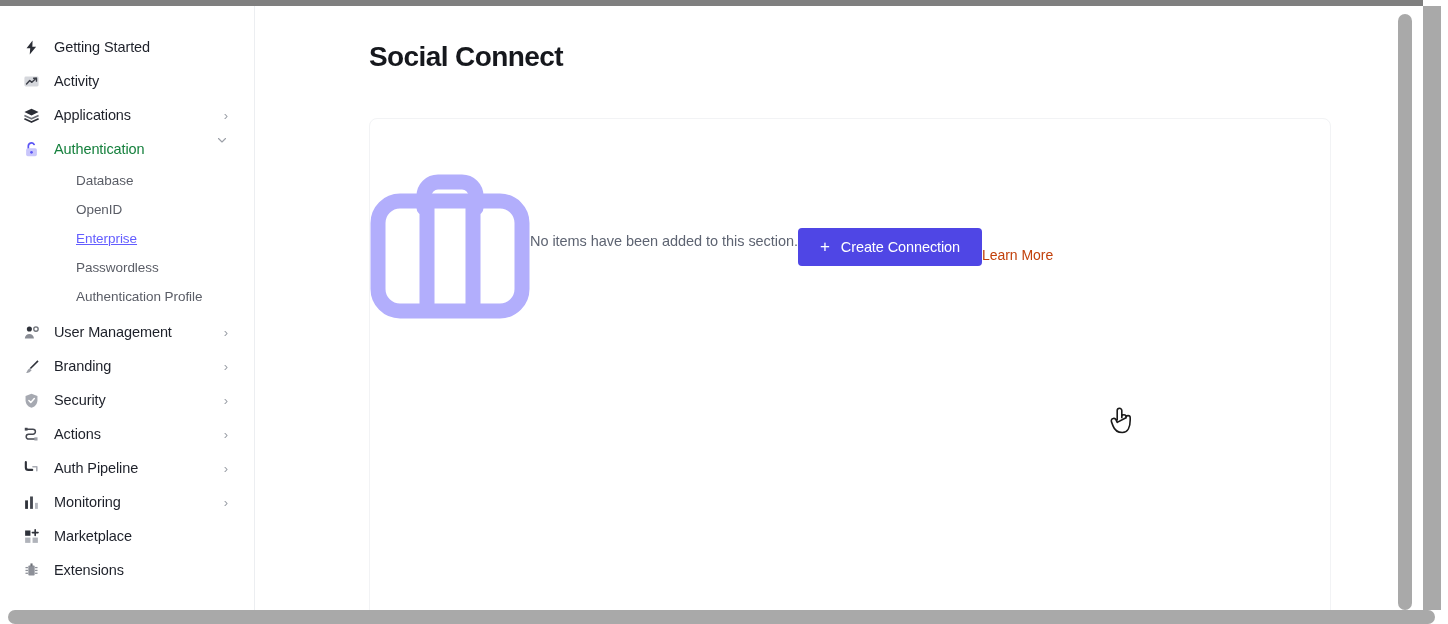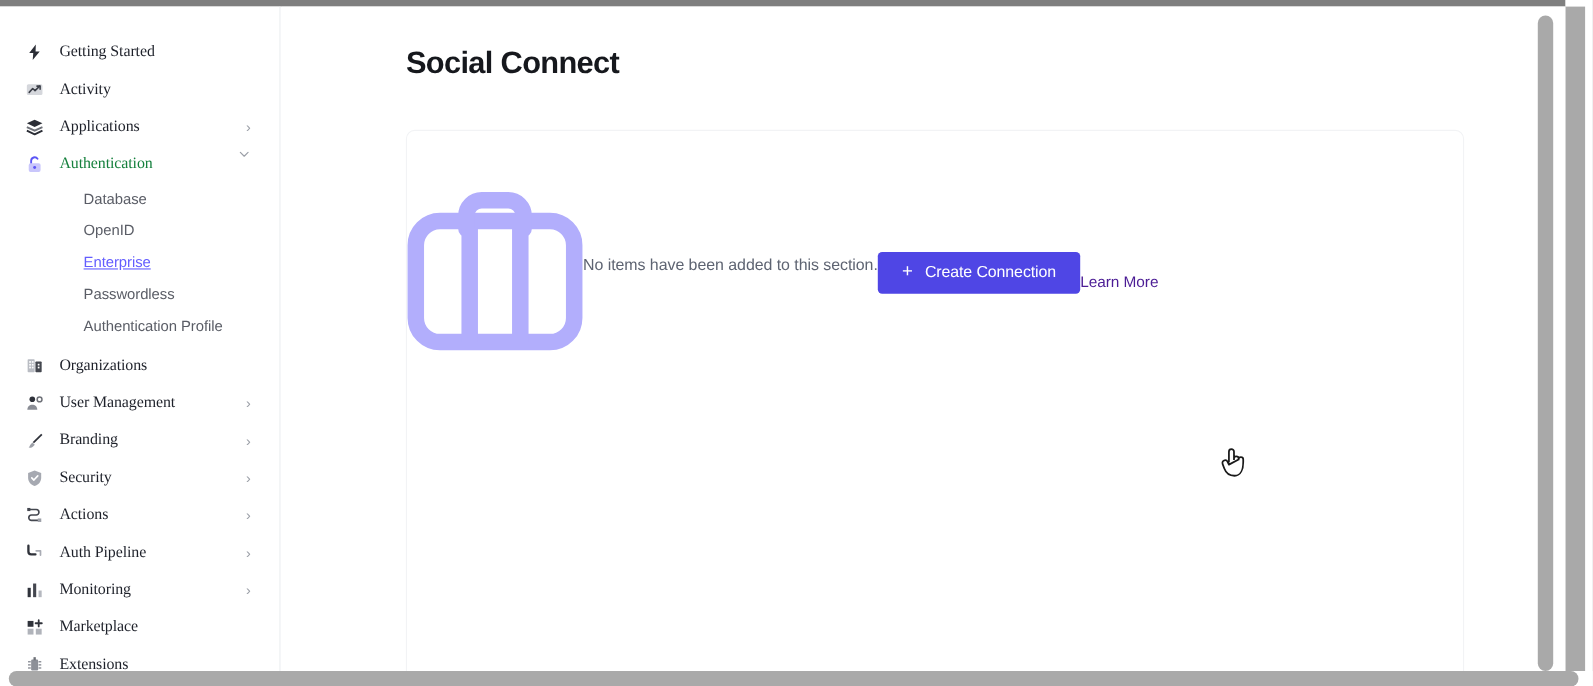--- a/index.html
+++ b/index.html
@@ -102,21 +102,20 @@
     justify-content: center;
     flex: 0 0 18px;
     color: #65676e;
   }
   .nav-item .nav-label {
     font-size: 14.5px;
     color: #1e212a;
     font-weight: 500;
     letter-spacing: -0.1px;
     white-space: nowrap;
-    font-family: Liberation Serif, serif;
   }
   .nav-item.active .nav-label { color: #15803d; }
   .nav-item.active .nav-icon  { color: #635dff; }
 
   .nav-caret {
     position: absolute;
     right: 26px;
     color: #9ca0a8;
     font-size: 13px;
     line-height: 1;
@@ -203,21 +202,21 @@
     font-size: 17px;
     font-weight: 400;
     margin-right: 11px;
     line-height: 1;
     position: relative;
     top: -1px;
   }
 
   #learn-more-link {
     font-size: 14px;
-    color: #4c1d95;
+    color: #c2410c;
     text-decoration: none;
     letter-spacing: -0.05px;
     cursor: pointer;
   }
 
   
   #cursor-pointer {
     position: absolute;
     left: 853px; top: 400px;
     width: 26px; height: 32px;
@@ -297,39 +296,20 @@
       </div>
       <div class="sub-item">
         <span class="sub-label">Passwordless</span>
       </div>
       <div class="sub-item">
         <span class="sub-label">Authentication Profile</span>
       </div>
 
       <div style="height:4px"></div>
 
-      <div class="nav-item">
-        <span class="nav-icon">
-          <svg width="17" height="17" viewBox="0 0 24 24">
-            <rect x="3" y="3.5" width="9" height="17" rx="1" fill="#b9bcc3"></rect>
-            <rect x="13" y="6.5" width="8" height="14" rx="1" fill="#44474f"></rect>
-            <g fill="#ffffff">
-              <rect x="5" y="6" width="2.2" height="2.2"></rect>
-                <rect x="8.4" y="6" width="2.2" height="2.2"></rect>
-              <rect x="5" y="9.6" width="2.2" height="2.2"></rect>
-                <rect x="8.4" y="9.6" width="2.2" height="2.2"></rect>
-              <rect x="5" y="13.2" width="2.2" height="2.2"></rect>
-                <rect x="8.4" y="13.2" width="2.2" height="2.2"></rect>
-              <rect x="16" y="9.5" width="2.2" height="2.2"></rect>
-                <rect x="16" y="13.2" width="2.2" height="2.2"></rect>
-            </g>
-          </svg>
-        </span>
-        <span class="nav-label">Organizations</span>
-      </div>
 
       <div class="nav-item">
         <span class="nav-icon">
           <svg width="17" height="17" viewBox="0 0 24 24">
             <circle cx="9" cy="7" r="3.6" fill="#2f323a"></circle>
             <path d="M2.6 20.5c0-3.9 2.9-6.4 6.4-6.4s6.4 2.5 6.4 6.4z" fill="#8a8d95"></path>
             <circle cx="18.3" cy="7.2" r="3.1" fill="none" stroke="#6e7178" stroke-width="1.9"></circle>
           </svg>
         </span>
         <span class="nav-label">User Management</span>

